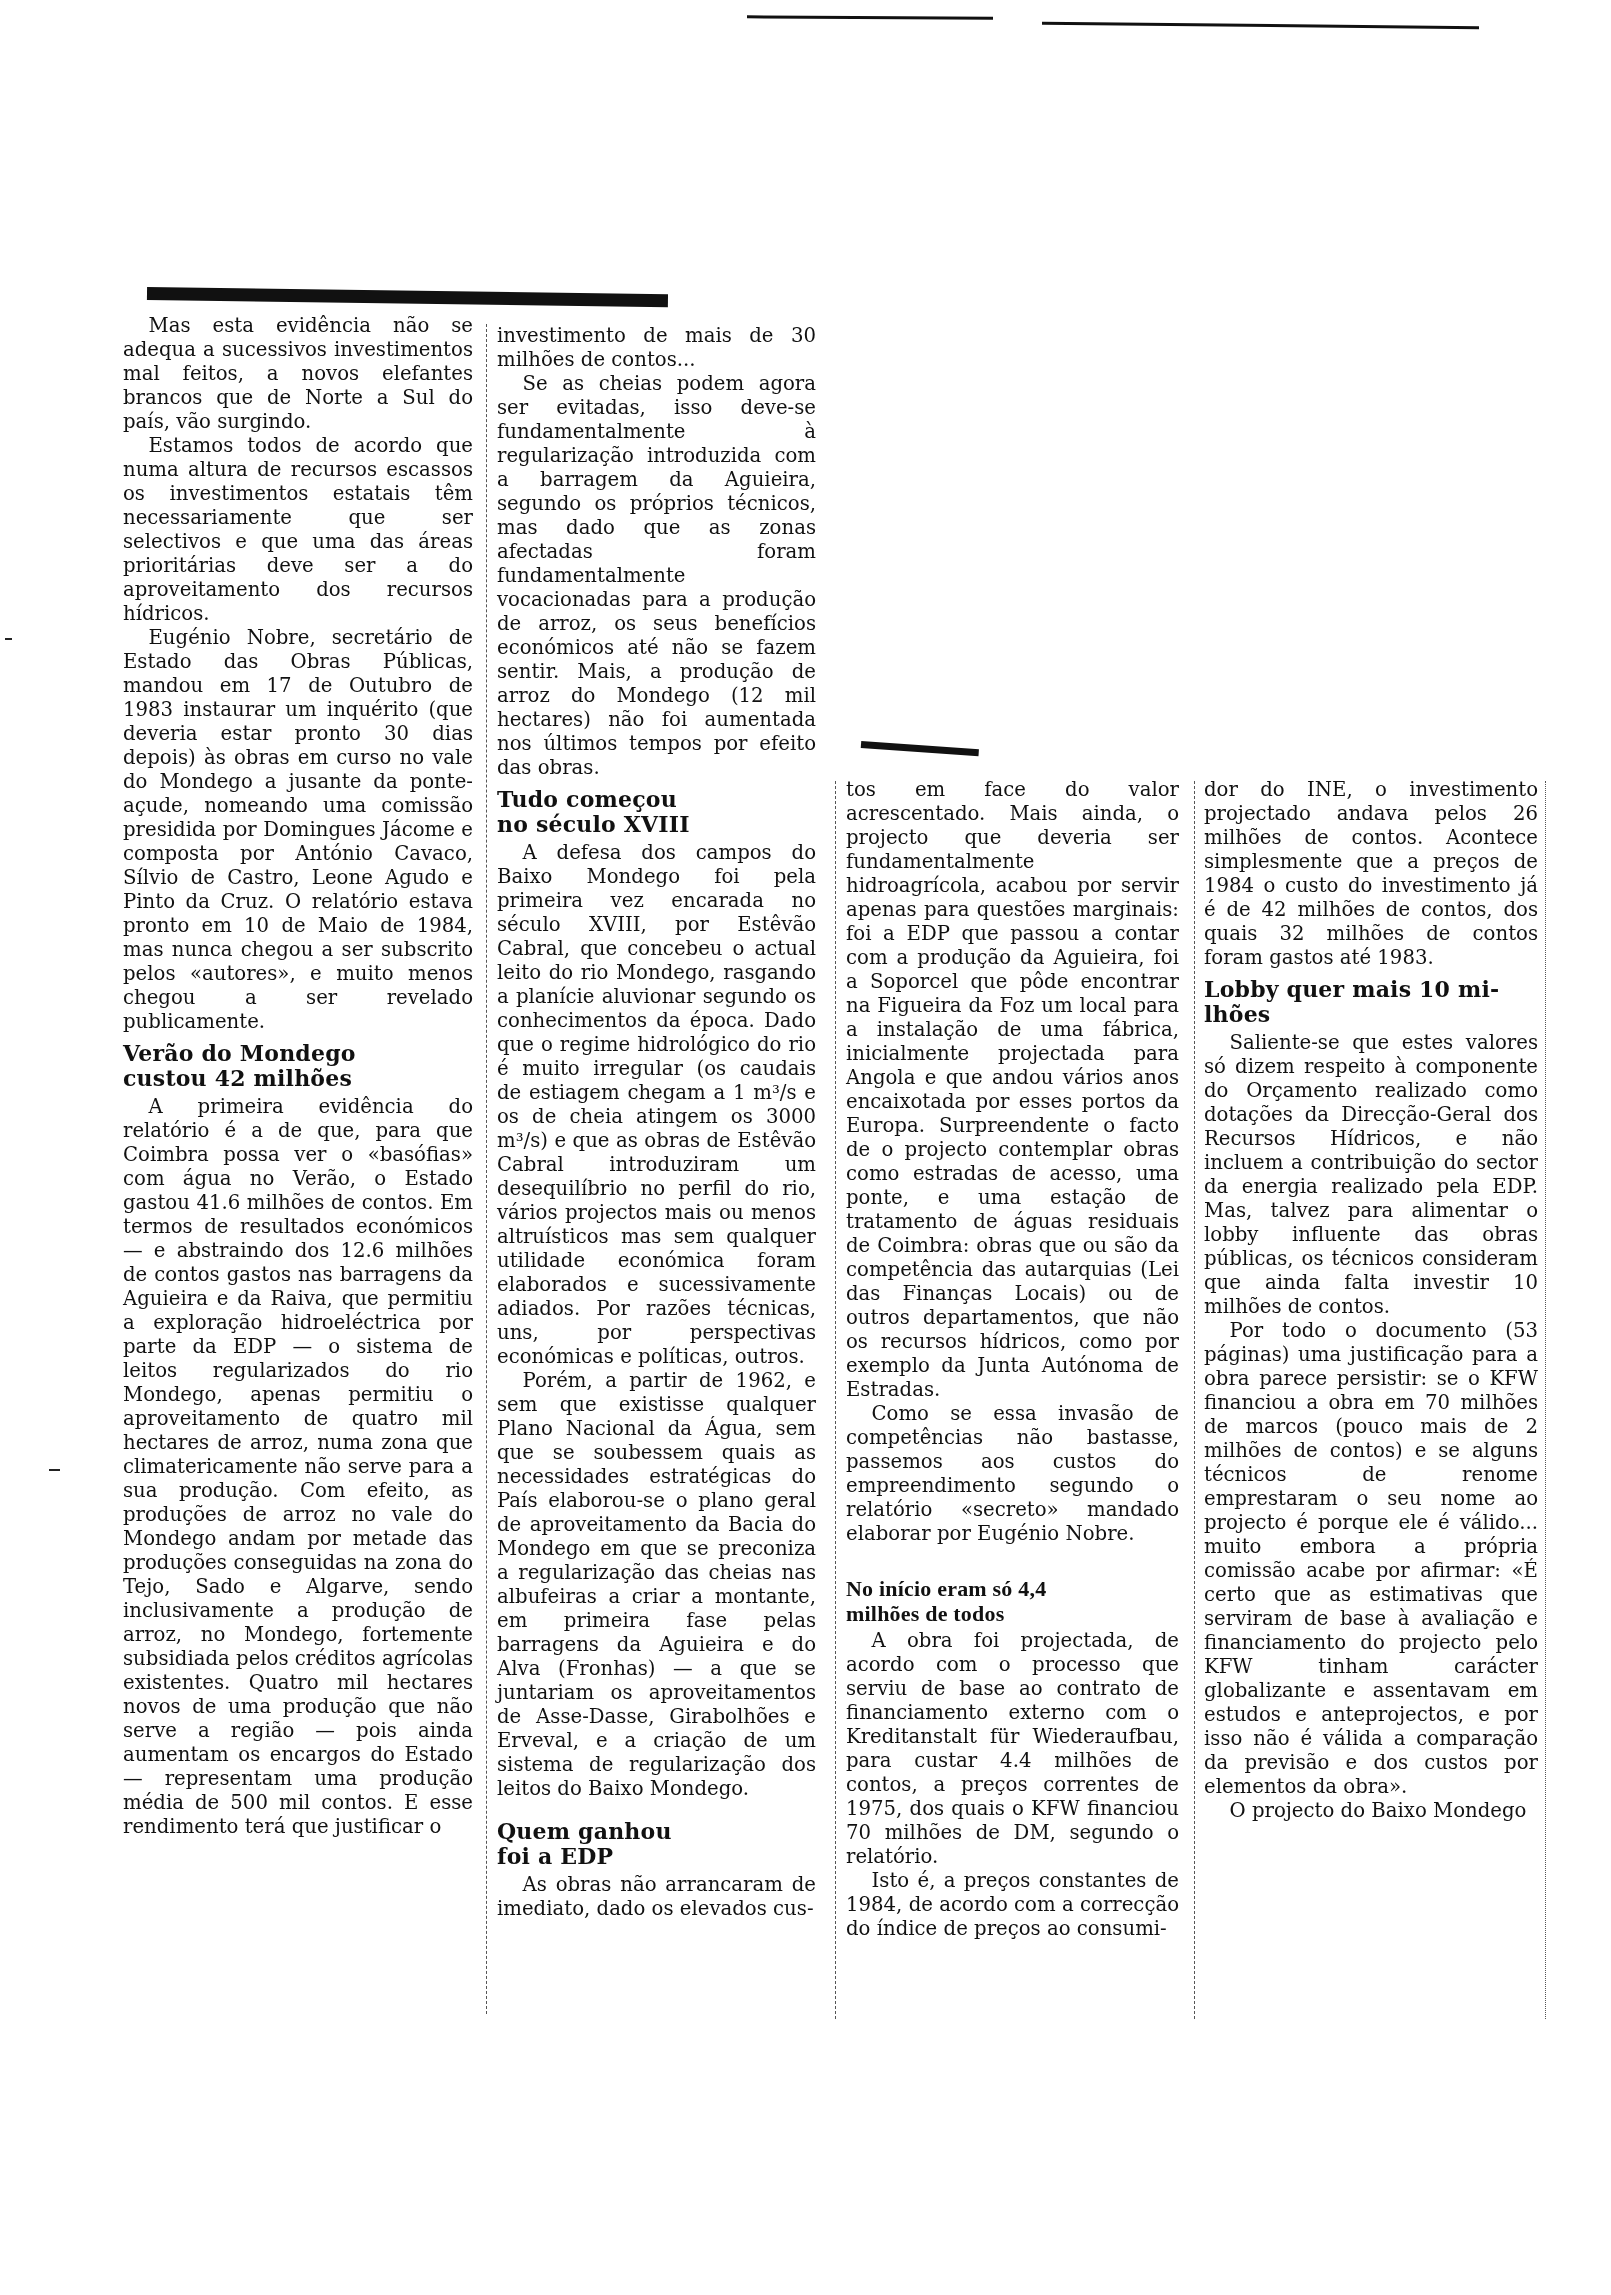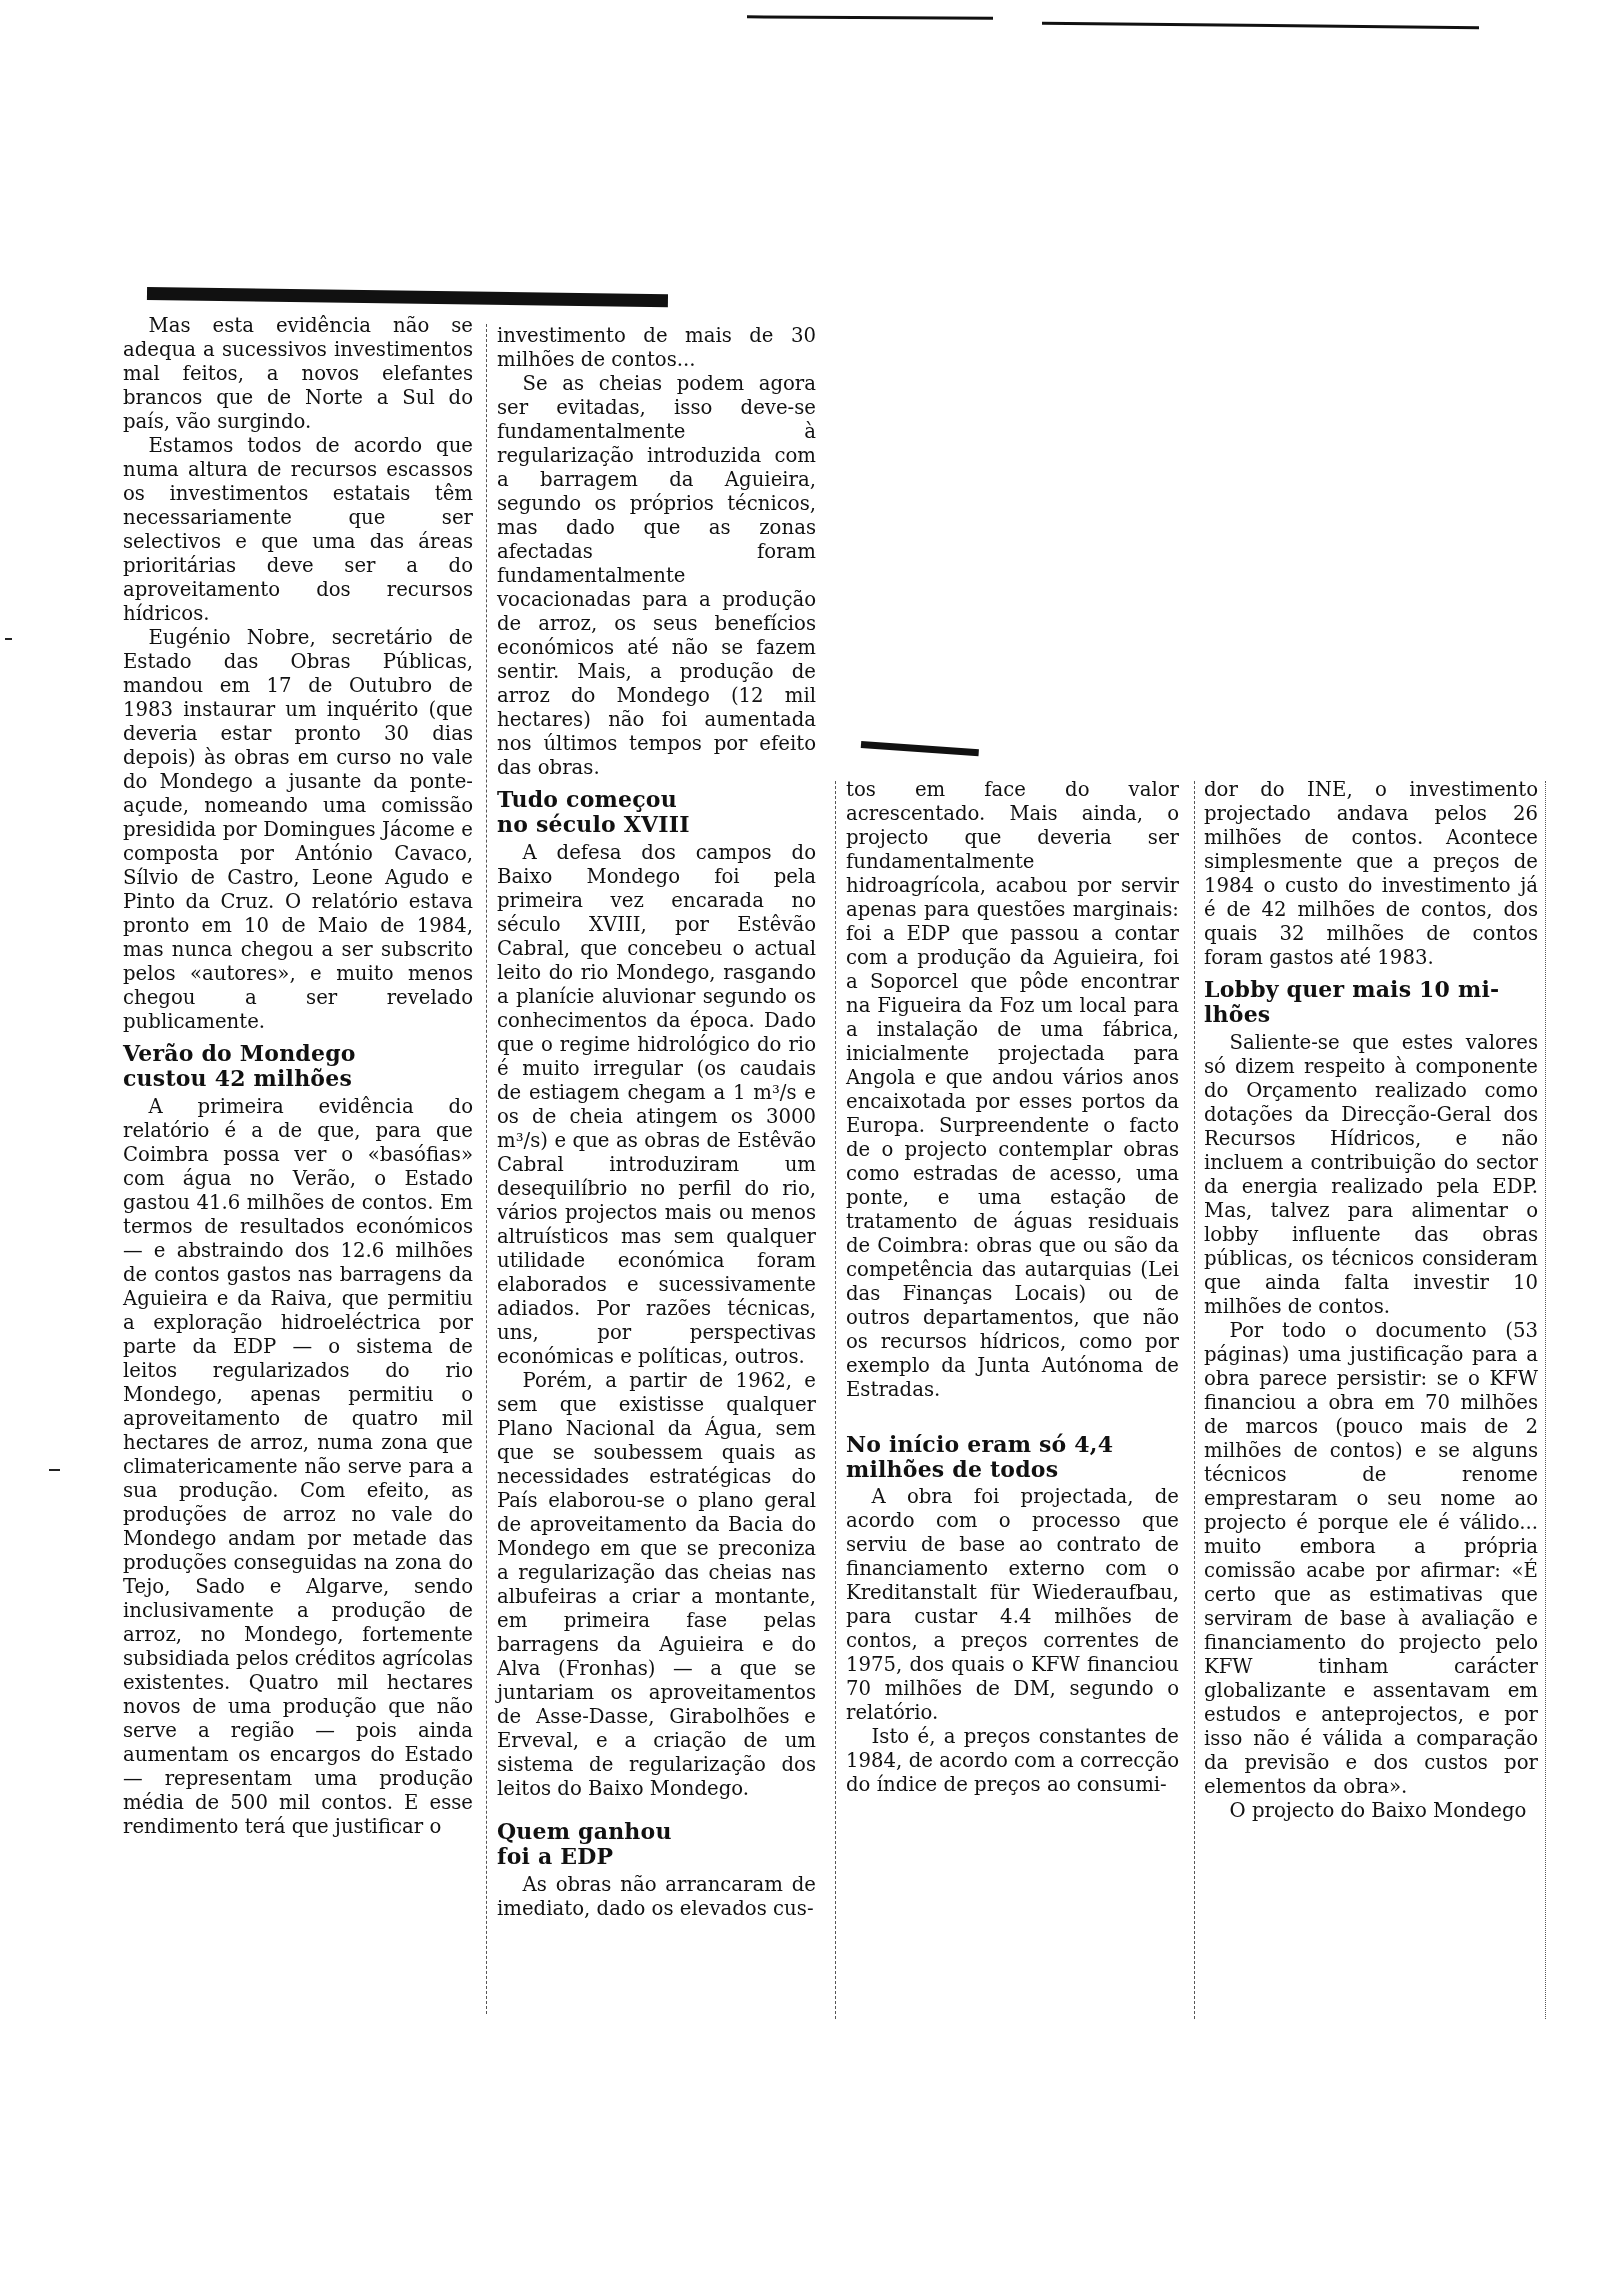--- a/index.html
+++ b/index.html
@@ -64,21 +64,22 @@
   <p>Porém, a partir de 1962, e sem que existisse qualquer Plano Nacional da Água, sem que se soubessem quais as necessidades estratégicas do País elaborou-se o plano geral de aproveitamento da Bacia do Mondego em que se preconiza a regularização das cheias nas albufeiras a criar a montante, em primeira fase pelas barragens da Aguieira e do Alva (Fronhas) — a que se juntariam os aproveitamentos de Asse-Dasse, Girabolhões e Erveval, e a criação de um sistema de regularização dos leitos do Baixo Mondego.</p>
   <h2 style="margin-top:18px;">
     <span>Quem ganhou</span>
     <span>foi a EDP</span>
   </h2>
   <p>As obras não arrancaram de imediato, dado os elevados cus-</p>
 </div>
 
 <div class="col" id="col3">
   <p class="cont">tos em face do valor acrescentado. Mais ainda, o projecto que deveria ser fundamentalmente hidroagrícola, acabou por servir apenas para questões marginais: foi a EDP que passou a contar com a produção da Aguieira, foi a Soporcel que pôde encontrar na Figueira da Foz um local para a instalação de uma fábrica, inicialmente projectada para Angola e que andou vários anos encaixotada por esses portos da Europa. Surpreendente o facto de o projecto contemplar obras como estradas de acesso, uma ponte, e uma estação de tratamento de águas residuais de Coimbra: obras que ou são da competência das autarquias (Lei das Finanças Locais) ou de outros departamentos, que não os recursos hídricos, como por exemplo da Junta Autónoma de Estradas.</p>
-  <h2 style="margin-top:29.5px;">
+  <p>Como se essa invasão de competências não bastasse, passemos aos custos do empreendimento segundo o relatório «secreto» mandado elaborar por Eugénio Nobre.</p>
+  <h2 style="margin-top:29.5px;font-family:Liberation Serif, serif;">
     <span>No início eram só 4,4</span>
     <span>milhões de todos</span>
   </h2>
   <p>A obra foi projectada, de acordo com o processo que serviu de base ao contrato de financiamento externo com o Kreditanstalt für Wiederaufbau, para custar 4.4 milhões de contos, a preços correntes de 1975, dos quais o KFW financiou 70 milhões de DM, segundo o relatório.</p>
   <p>Isto é, a preços constantes de 1984, de acordo com a correcção do índice de preços ao consumi-</p>
 </div>
 
 <div class="col" id="col4">
   <p class="cont">dor do INE, o investimento projectado andava pelos 26 milhões de contos. Acontece simplesmente que a preços de 1984 o custo do investimento já é de 42 milhões de contos, dos quais 32 milhões de contos foram gastos até 1983.</p>
   <h2>

